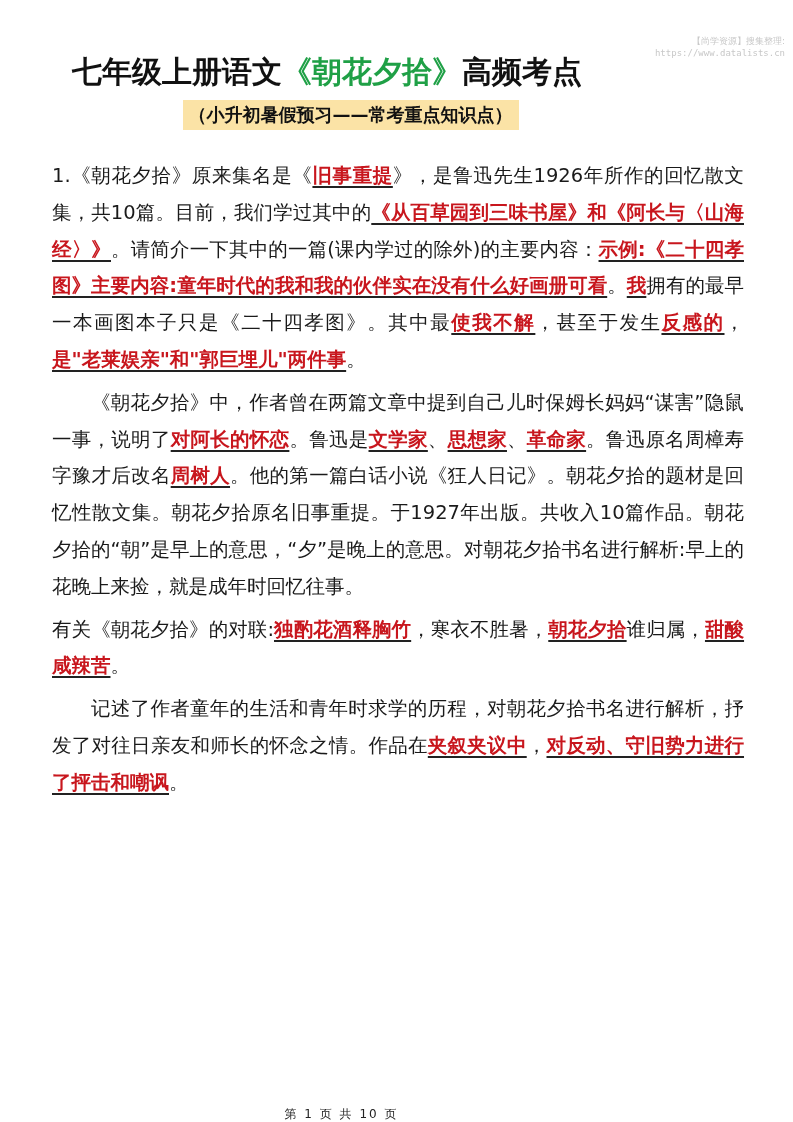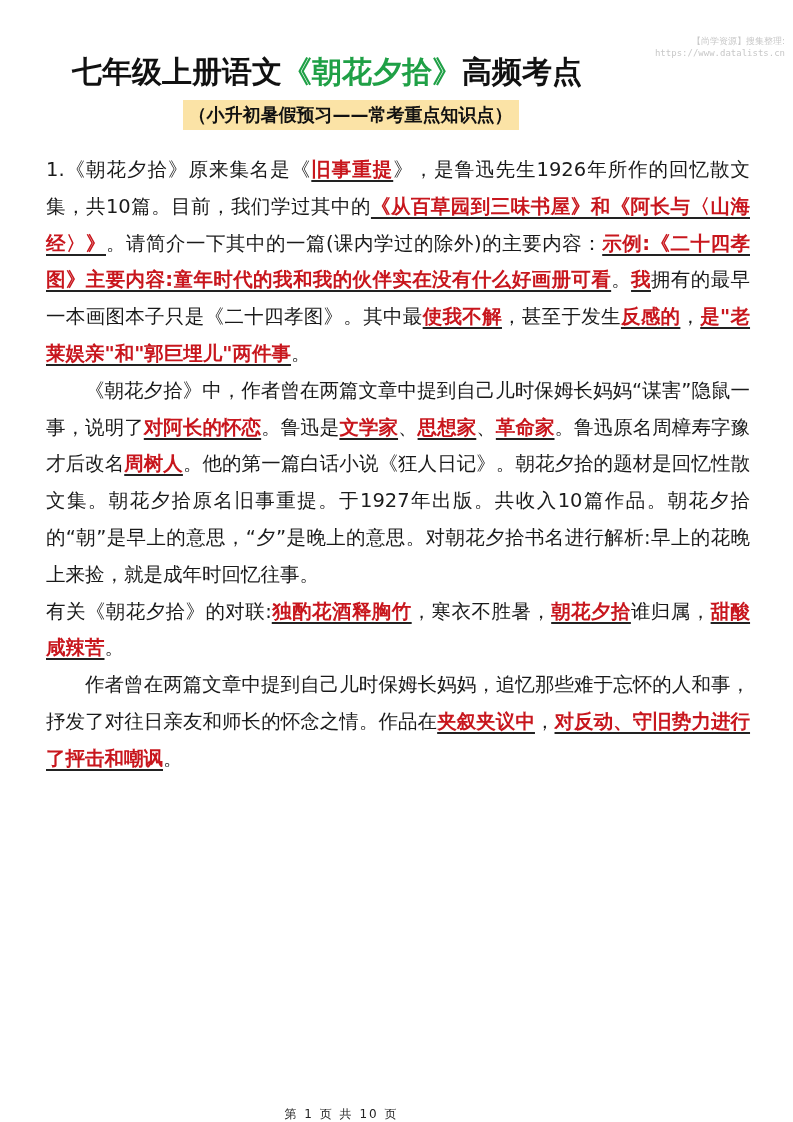--- a/index.html
+++ b/index.html
@@ -23,21 +23,21 @@
   .subtitle {
     display: inline-block; background: #fbe3a6; padding: 1px 6px;
     font-size: 18px; font-weight: bold; color: #111; line-height: 28px;
   }
   .content {
     position: absolute; top: 152px; left: 46px; width: 704px;
     font-size: 19.5px; line-height: 36.8px; color: #1a1a1a;
     text-align: justify;
   }
   .section-head { color: #1f22e0; font-weight: bold; font-size: 20px; line-height: 32px; margin-bottom: 2px; }
-  p { margin: 0; }
+  p { margin: 6px; }
   .indent { text-indent: 2em; }
   .hl {
     color: #c8161d; font-weight: bold;
     text-decoration: underline; text-decoration-color: #222; text-decoration-thickness: 1.5px;
     text-underline-offset: 4px;
   }
   .footer {
     position: absolute; top: 1106px; left: 0; width: 683px; text-align: center;
     font-size: 12px; color: #222; letter-spacing: 2px;
   }
@@ -59,16 +59,16 @@
 <div class="content">
 
   <p><span>1.《朝花夕拾》原来集名是《</span><span class="hl">旧事重提</span><span>》，是鲁迅先生1926年所作的回忆散文集，共10篇。目前，我们学过其中的</span><span class="hl">《从百草园到三味书屋》和《阿长与〈山海经〉》</span><span>。请简介一下其中的一篇(课内学过的除外)的主要内容：</span><span class="hl">示例:《二十四孝图》主要内容:童年时代的我和我的伙伴实在没有什么好画册可看</span><span>。</span><span class="hl">我</span><span>拥有的最早一本画图本子只是《二十四孝图》。其中最</span><span class="hl">使我不解</span><span>，甚至于发生</span><span class="hl">反感的</span><span>，</span><span class="hl">是"老莱娱亲"和"郭巨埋儿"两件事</span><span>。</span></p>
 
   <p class="indent"><span>《朝花夕拾》中，作者曾在两篇文章中提到自己儿时保姆长妈妈“谋害”隐鼠一事，说明了</span><span class="hl">对阿长的怀恋</span><span>。鲁迅是</span><span class="hl">文学家</span><span>、</span><span class="hl">思想家</span><span>、</span><span class="hl">革命家</span><span>。鲁迅原名周樟寿字豫才后改名</span><span class="hl">周树人</span><span>。他的第一篇白话小说《狂人日记》。朝花夕拾的题材是回忆性散文集。朝花夕拾原名旧事重提。于1927年出版。共收入10篇作品。朝花夕拾的“朝”是早上的意思，“夕”是晚上的意思。对朝花夕拾书名进行解析:早上的花晚上来捡，就是成年时回忆往事。</span></p>
 
 
   <p><span>有关《朝花夕拾》的对联:</span><span class="hl">独酌花酒释胸竹</span><span>，寒衣不胜暑，</span><span class="hl">朝花夕拾</span><span>谁归属，</span><span class="hl">甜酸咸辣苦</span><span>。</span></p>
 
 
-  <p class="indent"><span>作者曾在两篇文章中提到自己儿时保姆长妈妈，追忆那些难于忘怀的人和事，抒发了对往日亲友和师长的怀念之情。作品在</span><span class="hl">夹叙夹议中</span><span>，</span><span class="hl">对反动、守旧势力进行了抨击和嘲讽</span><span>。</span></p>
+  <p class="indent"><span>记述了作者童年的生活和青年时求学的历程，对朝花夕拾书名进行解析，抒发了对往日亲友和师长的怀念之情。作品在</span><span class="hl">夹叙夹议中</span><span>，</span><span class="hl">对反动、守旧势力进行了抨击和嘲讽</span><span>。</span></p>
 </div>
 
 <div class="footer">第 1 页 共 10 页</div>
 
 </body></html>

